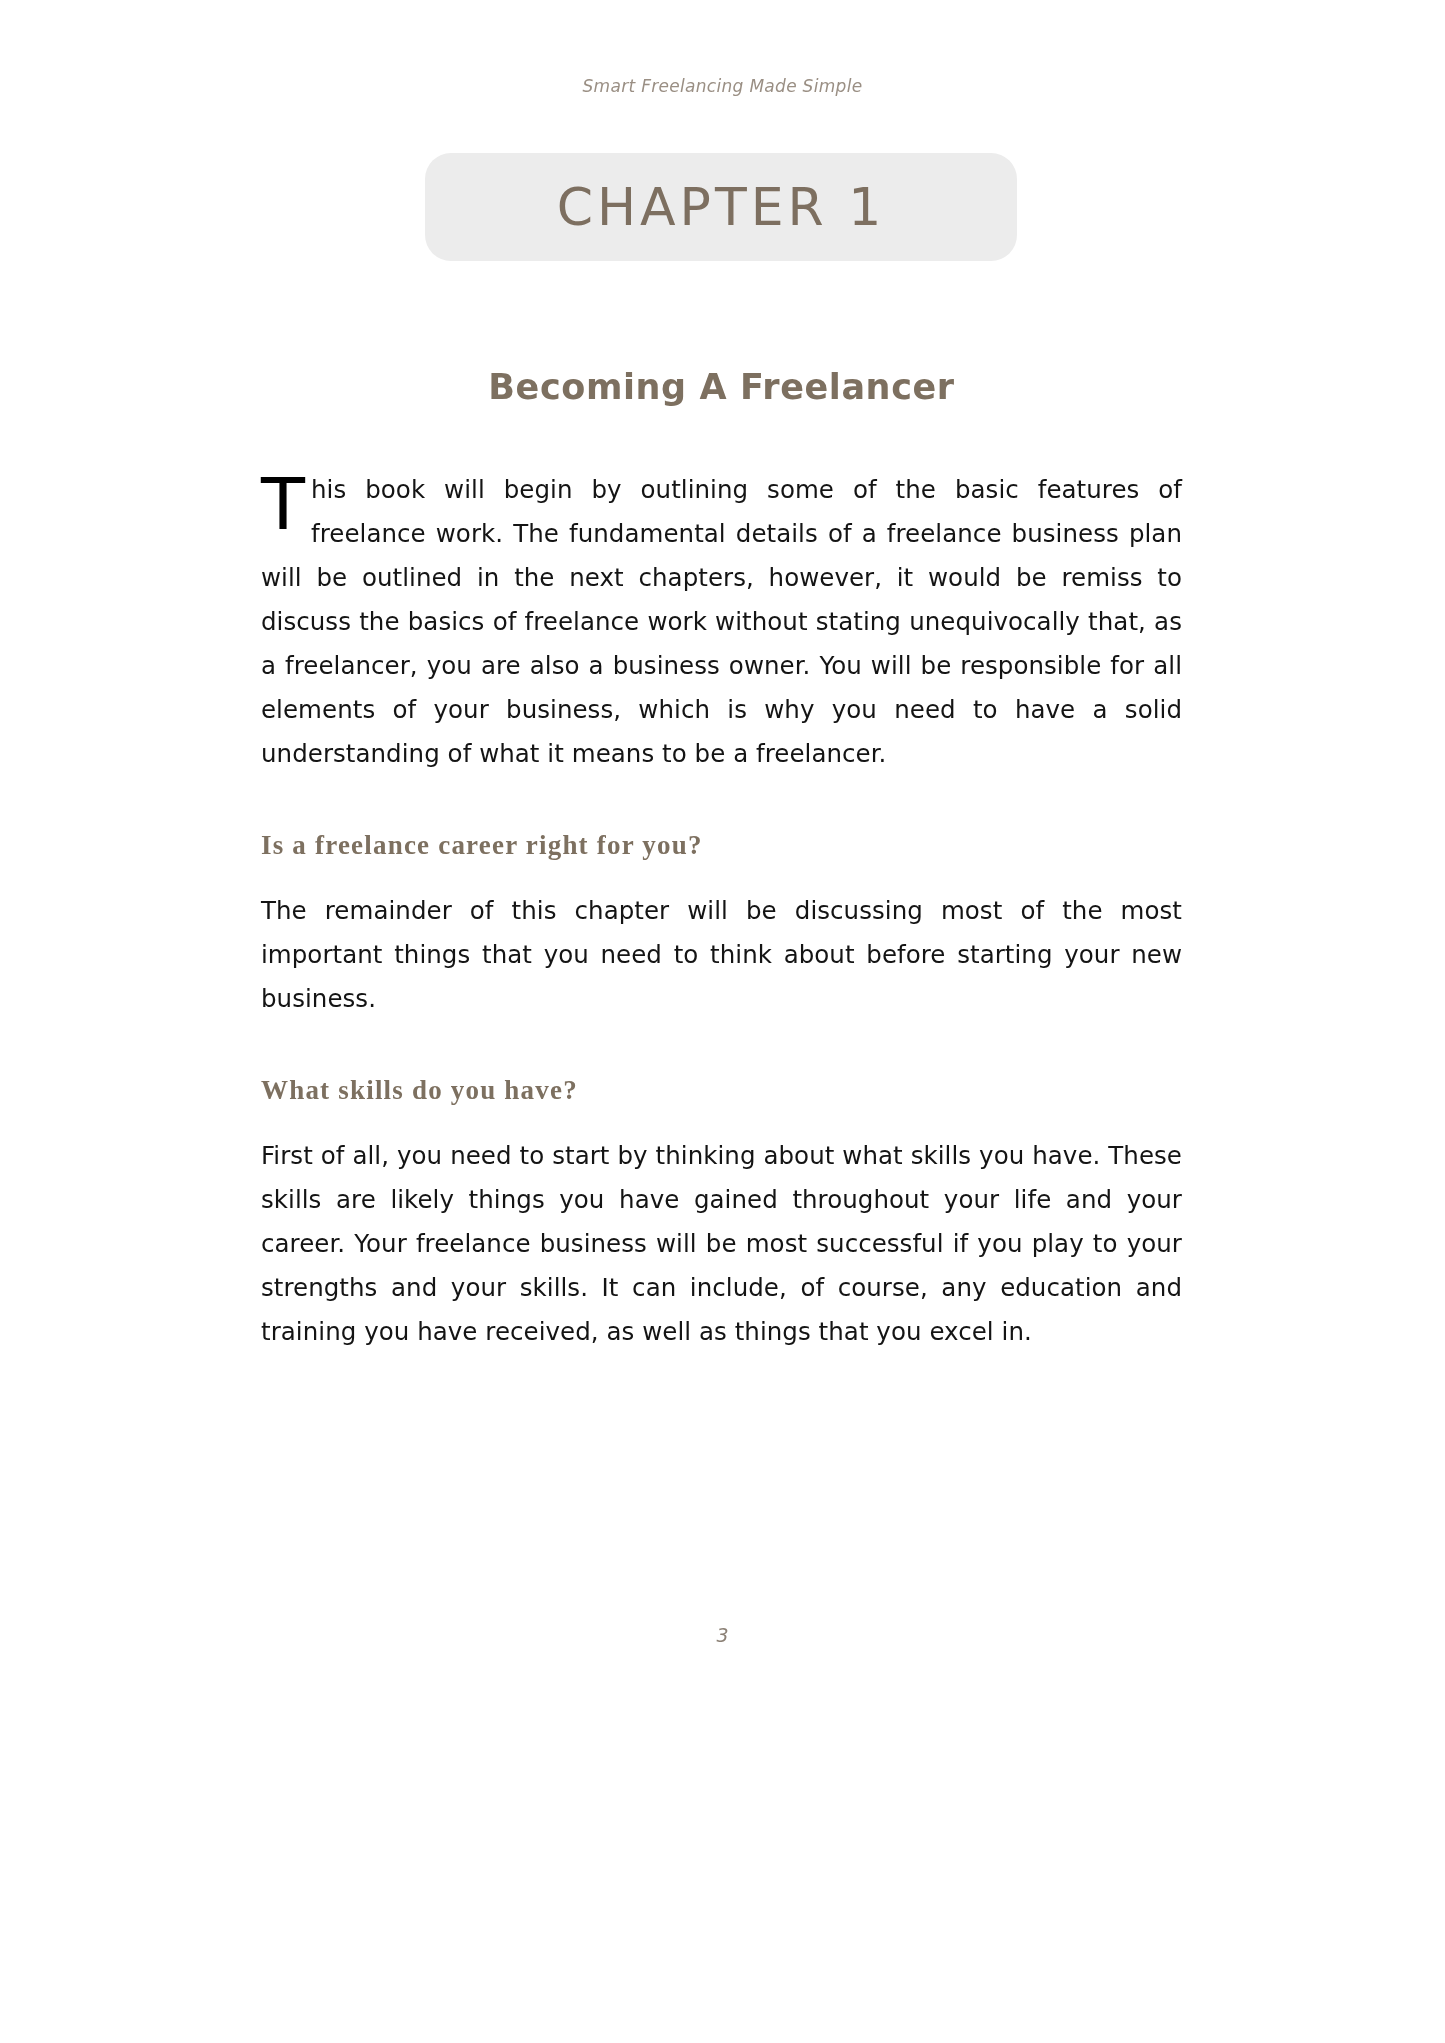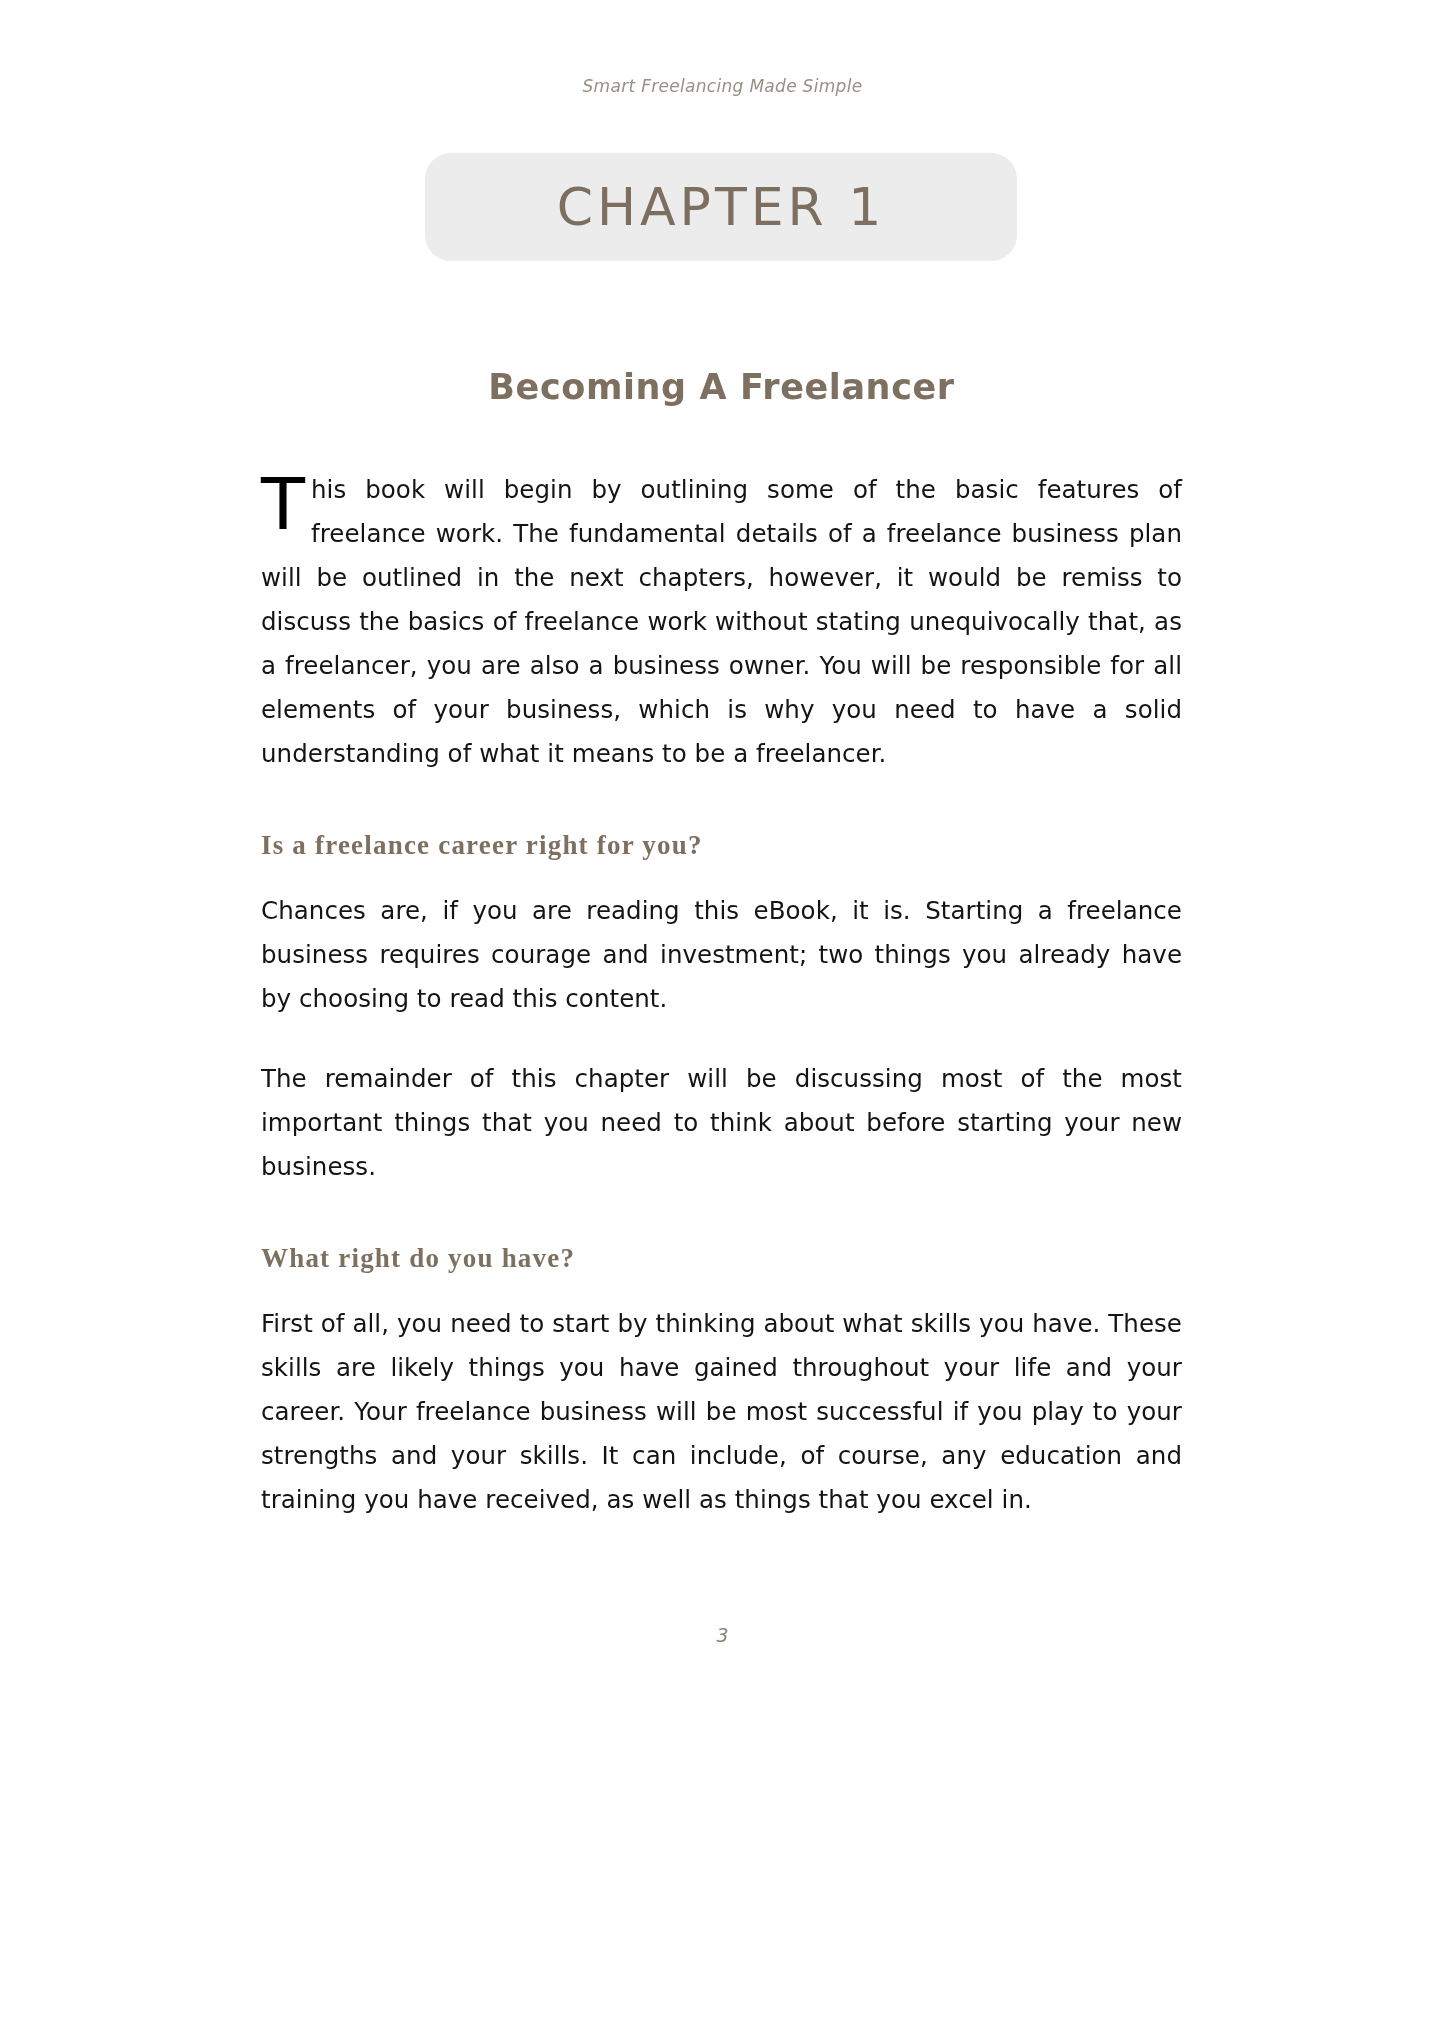--- a/index.html
+++ b/index.html
@@ -145,25 +145,24 @@
   <div class="content">
 
     <h1 class="chapter-title">Becoming A Freelancer</h1>
 
     <p class="body lead">
       <span class="dropcap">T</span><span>his book will begin by outlining some of the basic features of freelance work. The fundamental details of a freelance business plan will be outlined in the next chapters, however, it would be remiss to discuss the basics of freelance work without stating unequivocally that, as a freelancer, you are also a business owner. You will be responsible for all elements of your business, which is why you need to have a solid understanding of what it means to be a freelancer.</span>
     </p>
 
     <h2 class="section-heading">Is a freelance career right for you?</h2>
 
-    <p class="body">Chances are, if you are reading this eBook, it is. Starting a freelance business requires courage and investment; two things you already have by choosing to read this content.</p>
 
     <p class="body">The remainder of this chapter will be discussing most of the most important things that you need to think about before starting your new business.</p>
 
-    <h2 class="section-heading">What right do you have?</h2>
+    <h2 class="section-heading">What skills do you have?</h2>
 
     <p class="body">First of all, you need to start by thinking about what skills you have. These skills are likely things you have gained throughout your life and your career. Your freelance business will be most successful if you play to your strengths and your skills. It can include, of course, any education and training you have received, as well as things that you excel in.</p>
 
   </div>
 
   <div class="page-number">3</div>
 
 </div>
 
 </body></html>

